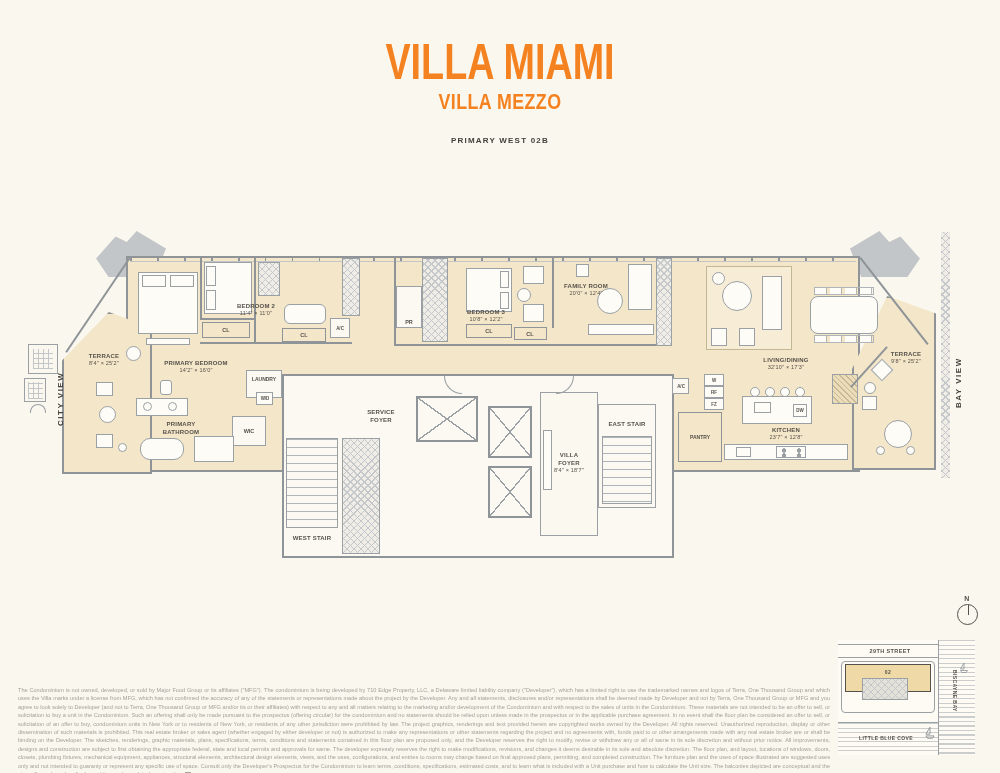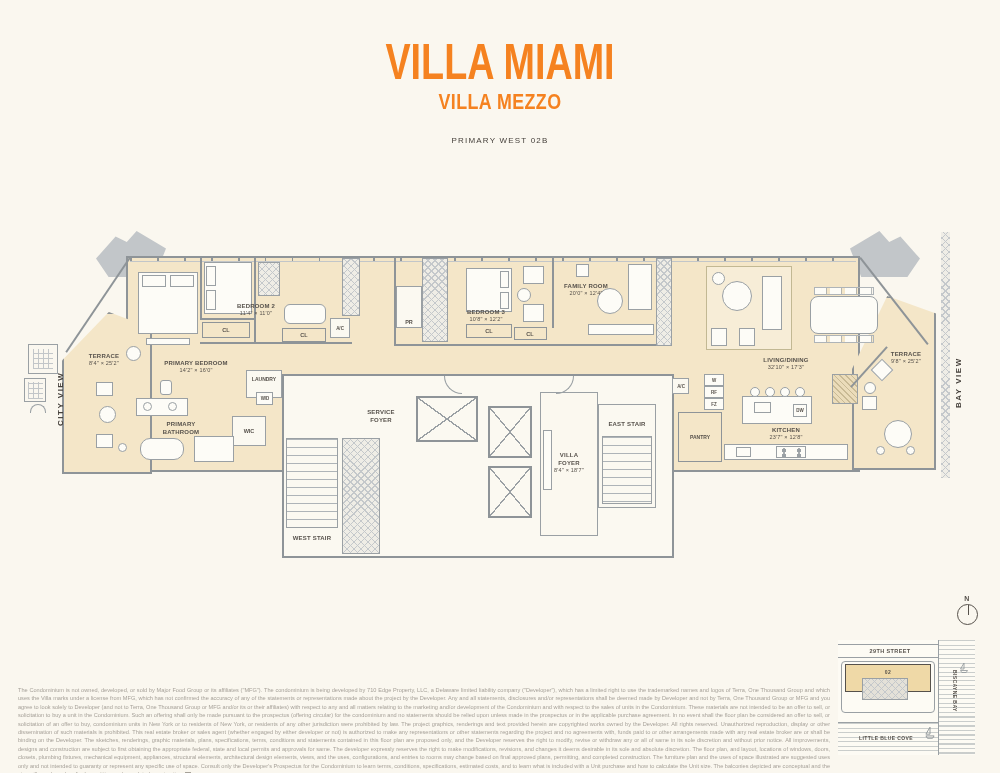--- a/index.html
+++ b/index.html
@@ -5,21 +5,21 @@
   html,body { margin:0; padding:0; }
   body { background:#FAF7EF; font-family:"Liberation Sans", sans-serif; }
   .page { position:relative; width:1000px; height:773px; background:#FAF7EF; overflow:hidden; color:#3E3A35; }
   .abs { position:absolute; box-sizing:border-box; }
   .ctr { position:absolute; transform:translate(-50%,-50%); text-align:center; white-space:nowrap; z-index:30; }
   .wrap { white-space:normal; }
   
   .stats { font-size:8.5px; letter-spacing:.6px; color:#45403B; font-weight:bold; }
   .title { font-size:46px; font-weight:800; color:#F58220; letter-spacing:0px; transform:translate(-50%,-50%) scale(.82,1.08); }
   .subtitle { font-size:21px; font-weight:800; color:#F58220; transform:translate(-50%,-50%) scale(.85,1.05); letter-spacing:.5px; }
-  .unitname { font-size:8px; letter-spacing:1.2px; color:#45403B; font-weight:normal; }
+  .unitname { font-size:8px; letter-spacing:1.2px; color:#45403B; font-weight:bold; }
   
   .room { background:#F4E6C8; border:2px solid #8E9498; }
   .roomthin { background:#F4E6C8; border:1px solid #8E9498; }
   .core { background:#FBF9F1; border:2px solid #8E9498; }
   .white { background:#FBF9F1; border:1px solid #9AA0A4; }
   .furn { background:#FDFCF7; border:1px solid #9AA0A4; }
   .wall { background:#8E9498; }
   .hatch { background-color:#EFEDE6;
     background-image:repeating-linear-gradient(45deg,#C4C8CB 0 1px,transparent 1px 5px),repeating-linear-gradient(-45deg,#C4C8CB 0 1px,transparent 1px 5px);
     border:1px solid #9AA0A4; }

